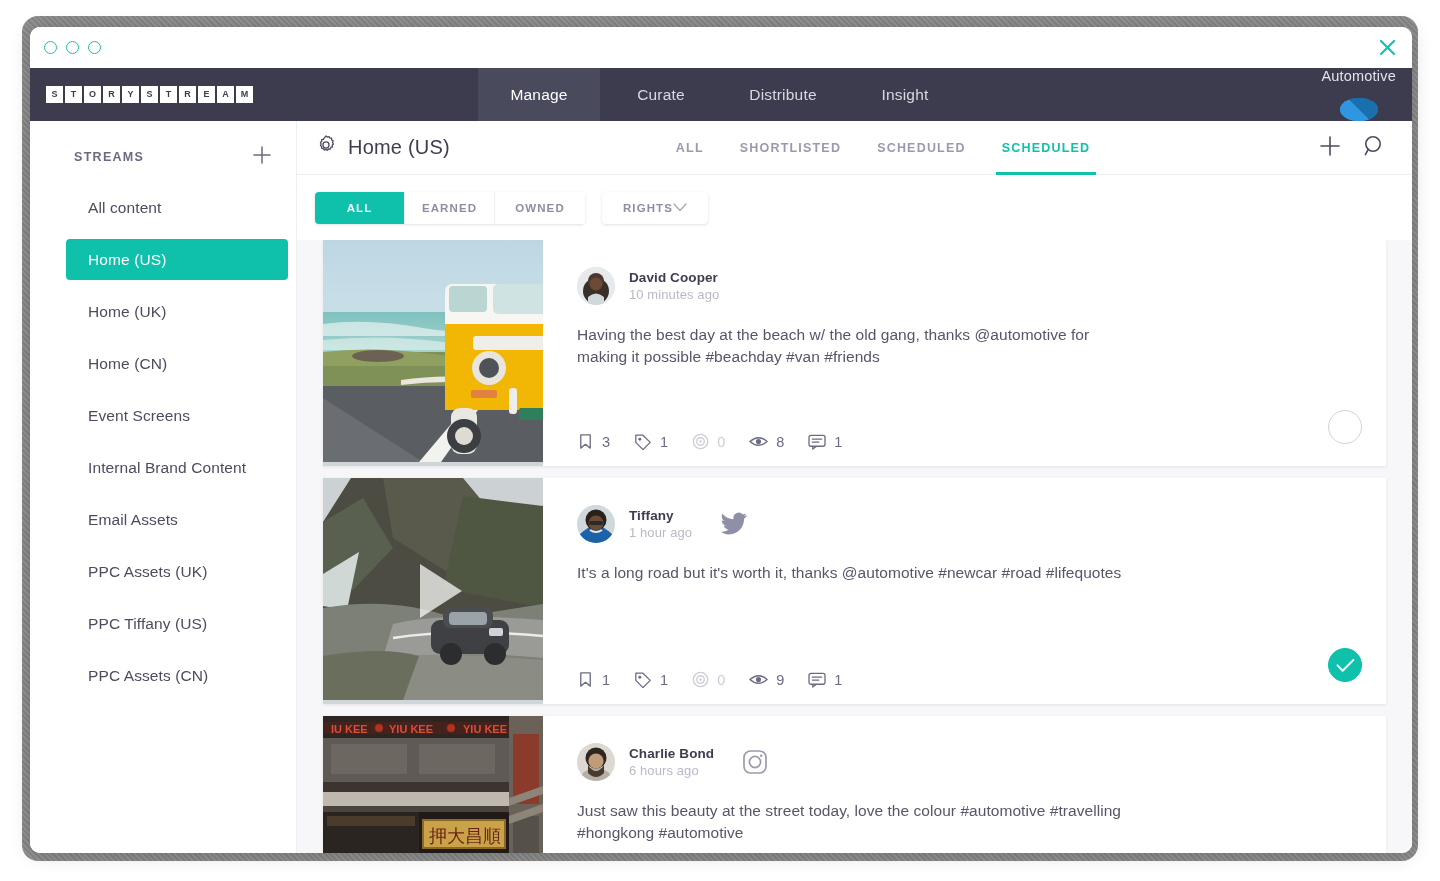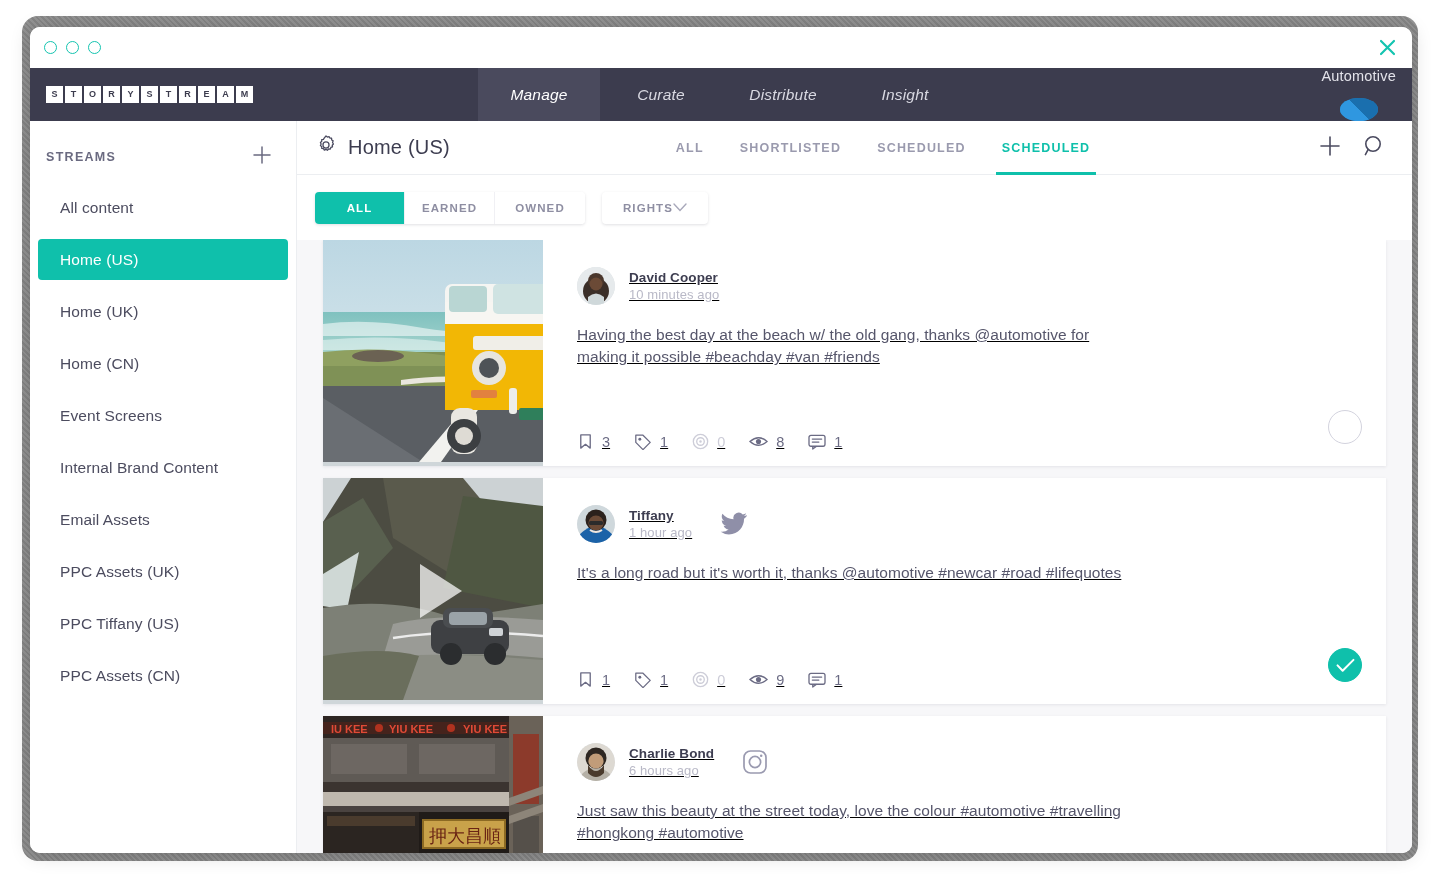--- a/index.html
+++ b/index.html
@@ -94,21 +94,20 @@
   .navtabs { display: flex; align-items: stretch; }
   .navtab {
     width: 122px;
     display: flex;
     align-items: center;
     justify-content: center;
     color: #d9d9e2;
     font-size: 15.5px;
     cursor: pointer;
     letter-spacing: .2px;
-    font-style: italic;
   }
   .navtab.active {
     background: #4a4a5d;
     color: #ffffff;
   }
   .nav-right {
     margin-left: auto;
     display: flex;
     align-items: center;
     gap: 14px;
@@ -142,20 +141,21 @@
     height: calc(826px - 41px - 53px);
   }
 
   
   .sidebar {
     width: 267px;
     background: #ffffff;
     border-right: 1px solid #eceef1;
     flex-shrink: 0;
     padding-top: 0;
+    padding-left: 28px;
   }
   .streams-head {
     display: flex;
     align-items: center;
     justify-content: space-between;
     padding: 24px 24px 18px 16px;
   }
   .streams-title {
     font-size: 12.5px;
     letter-spacing: 1.3px;
@@ -297,21 +297,20 @@
     padding: 0 26px 0 26px;
     overflow: hidden;
   }
   .card {
     display: flex;
     background: #ffffff;
     margin-bottom: 12px;
     box-shadow: 0 1px 3px rgba(60,60,78,.10);
     min-height: 222px;
     position: relative;
-    text-decoration: underline;
   }
   .card-media {
     width: 220px;
     flex-shrink: 0;
     position: relative;
     overflow: hidden;
     background: #cfd6d9;
   }
   .play-tri {
     position: absolute;

